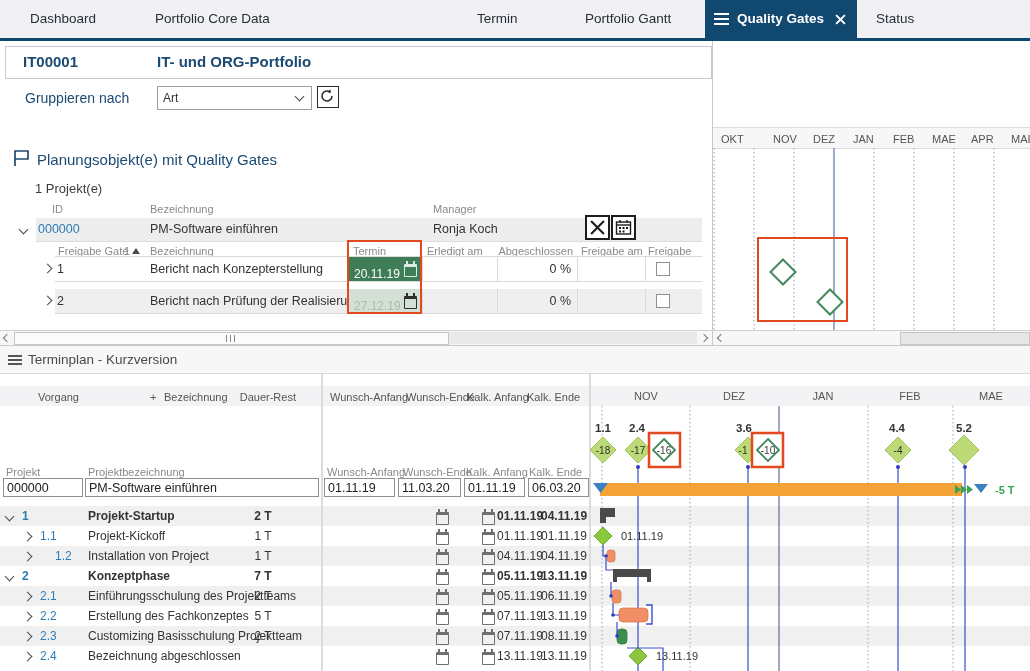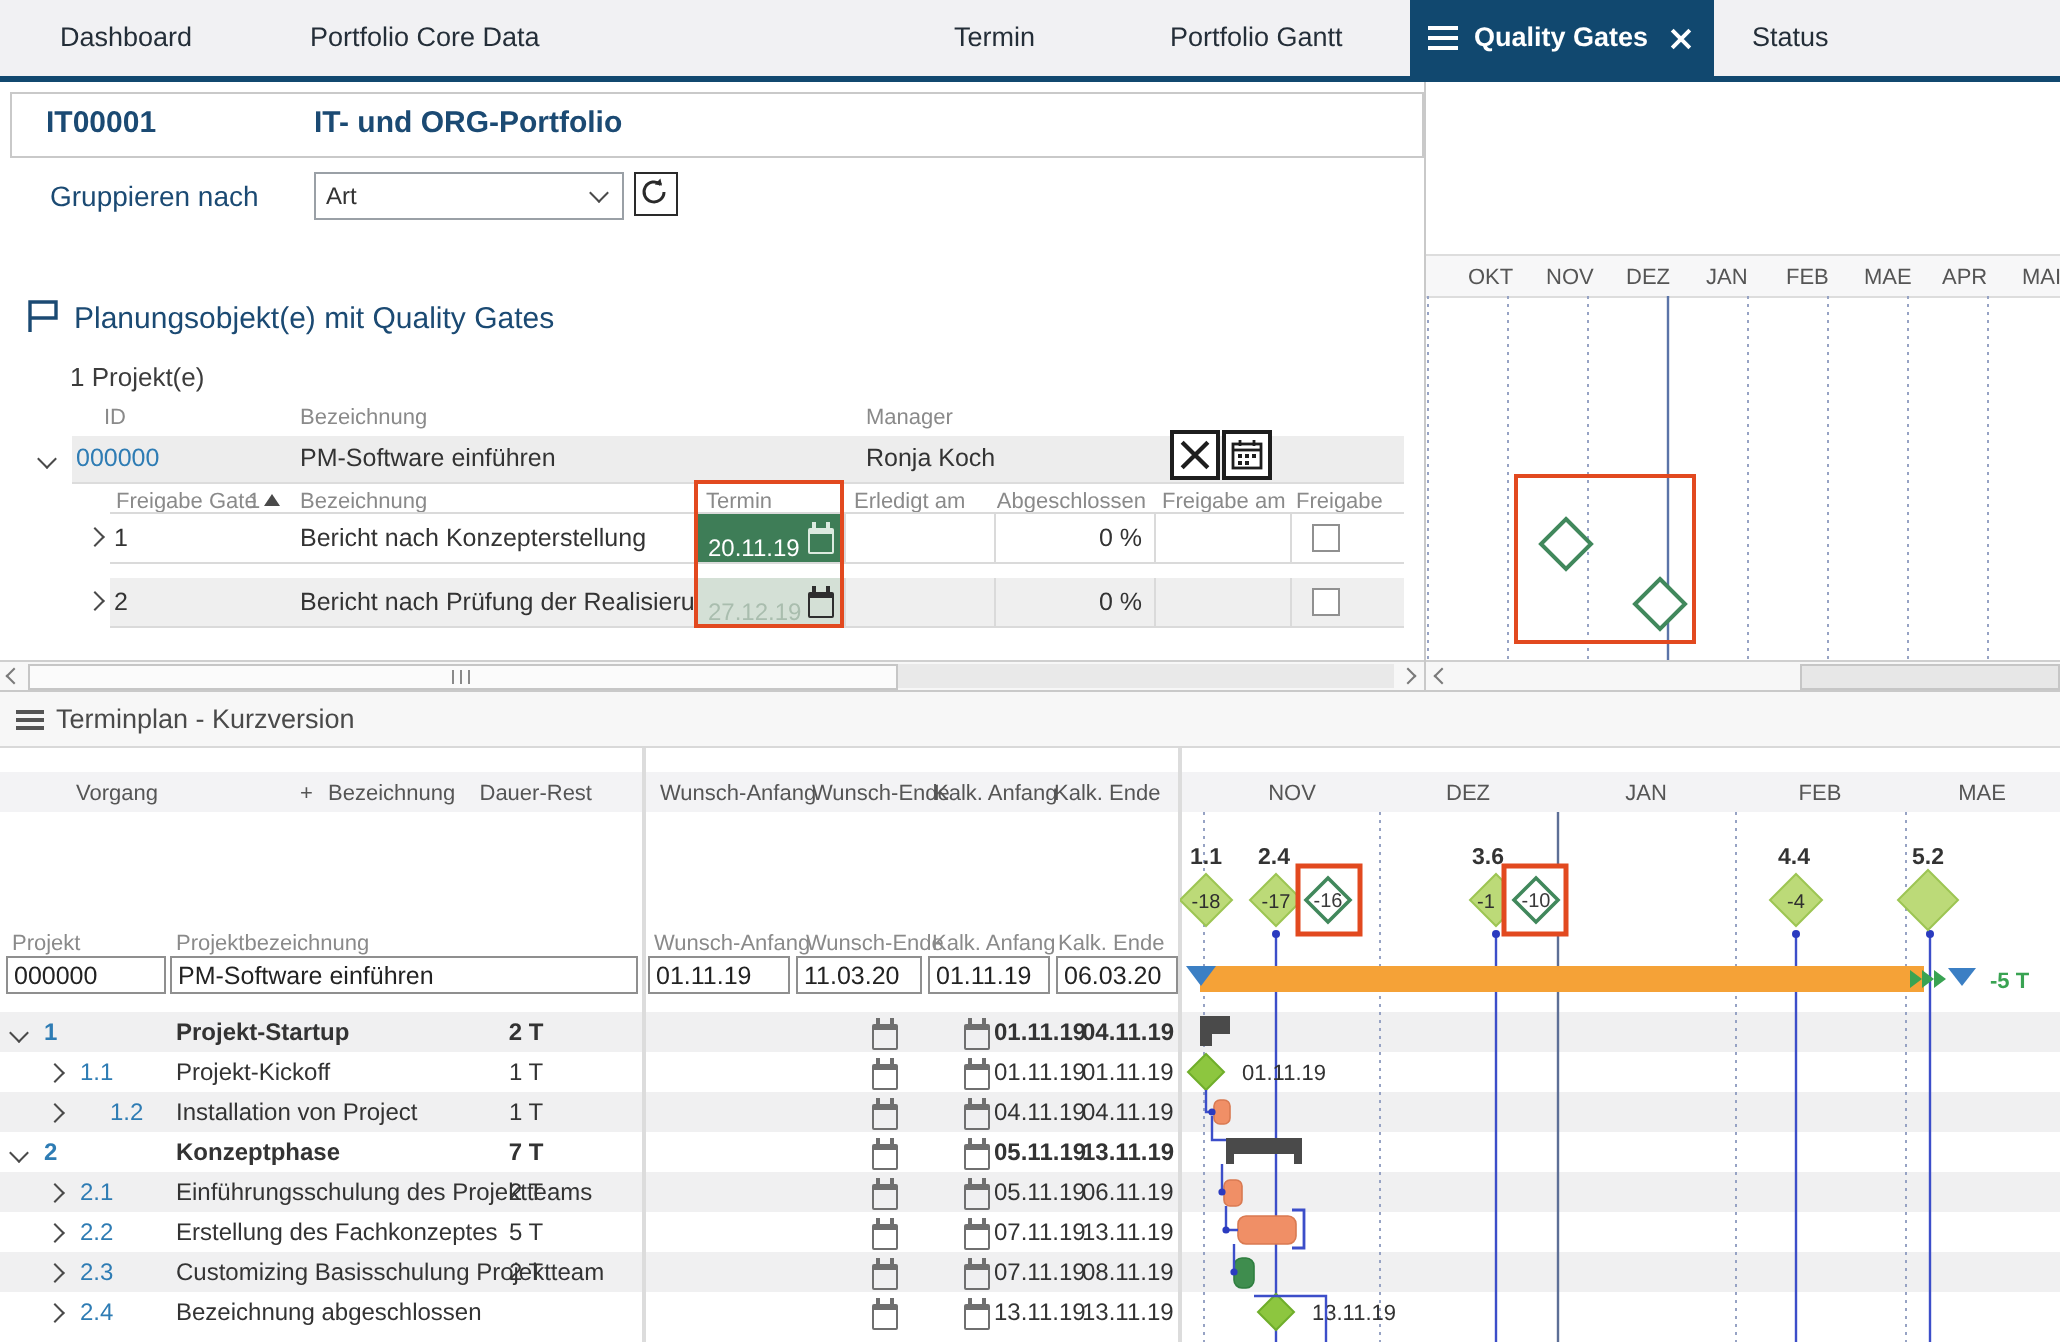--- a/index.html
+++ b/index.html
@@ -180,21 +180,21 @@
     <div class="sthumb sgrip" style="left:14px;width:433px">
       <i style="left:211px"></i>
         <i style="left:215px"></i>
         <i style="left:219px"></i>
     </div>
     <span class="sarrow rr" style="left:701px"></span>
   </div>
 
   <div class="abs" style="left:712px;top:41px;width:1px;height:305px;background:#c9c9c9"></div>
   <div class="abs" style="left:713px;top:127px;width:317px;height:20px;background:#f7f7f8;border-top:1px solid #ddd;border-bottom:1px solid #ddd">
-    <span class="collbl" style="left:21px;top:5px;color:#555">OKT</span>
+    <span class="collbl" style="left:8px;top:5px;color:#555">OKT</span>
     <span class="collbl" style="left:60px;top:5px;color:#555">NOV</span>
     <span class="collbl" style="left:100px;top:5px;color:#555">DEZ</span>
     <span class="collbl" style="left:140px;top:5px;color:#555">JAN</span>
     <span class="collbl" style="left:180px;top:5px;color:#555">FEB</span>
     <span class="collbl" style="left:219px;top:5px;color:#555">MAE</span>
     <span class="collbl" style="left:258px;top:5px;color:#555">APR</span>
     <span class="collbl" style="left:298px;top:5px;color:#555">MAI</span>
   </div>
   <svg class="abs" style="left:713px;top:148px" width="317" height="182" viewBox="713 148 317 182">
     <g stroke="#97a3c4" stroke-width="1" stroke-dasharray="1.5,2.5">

